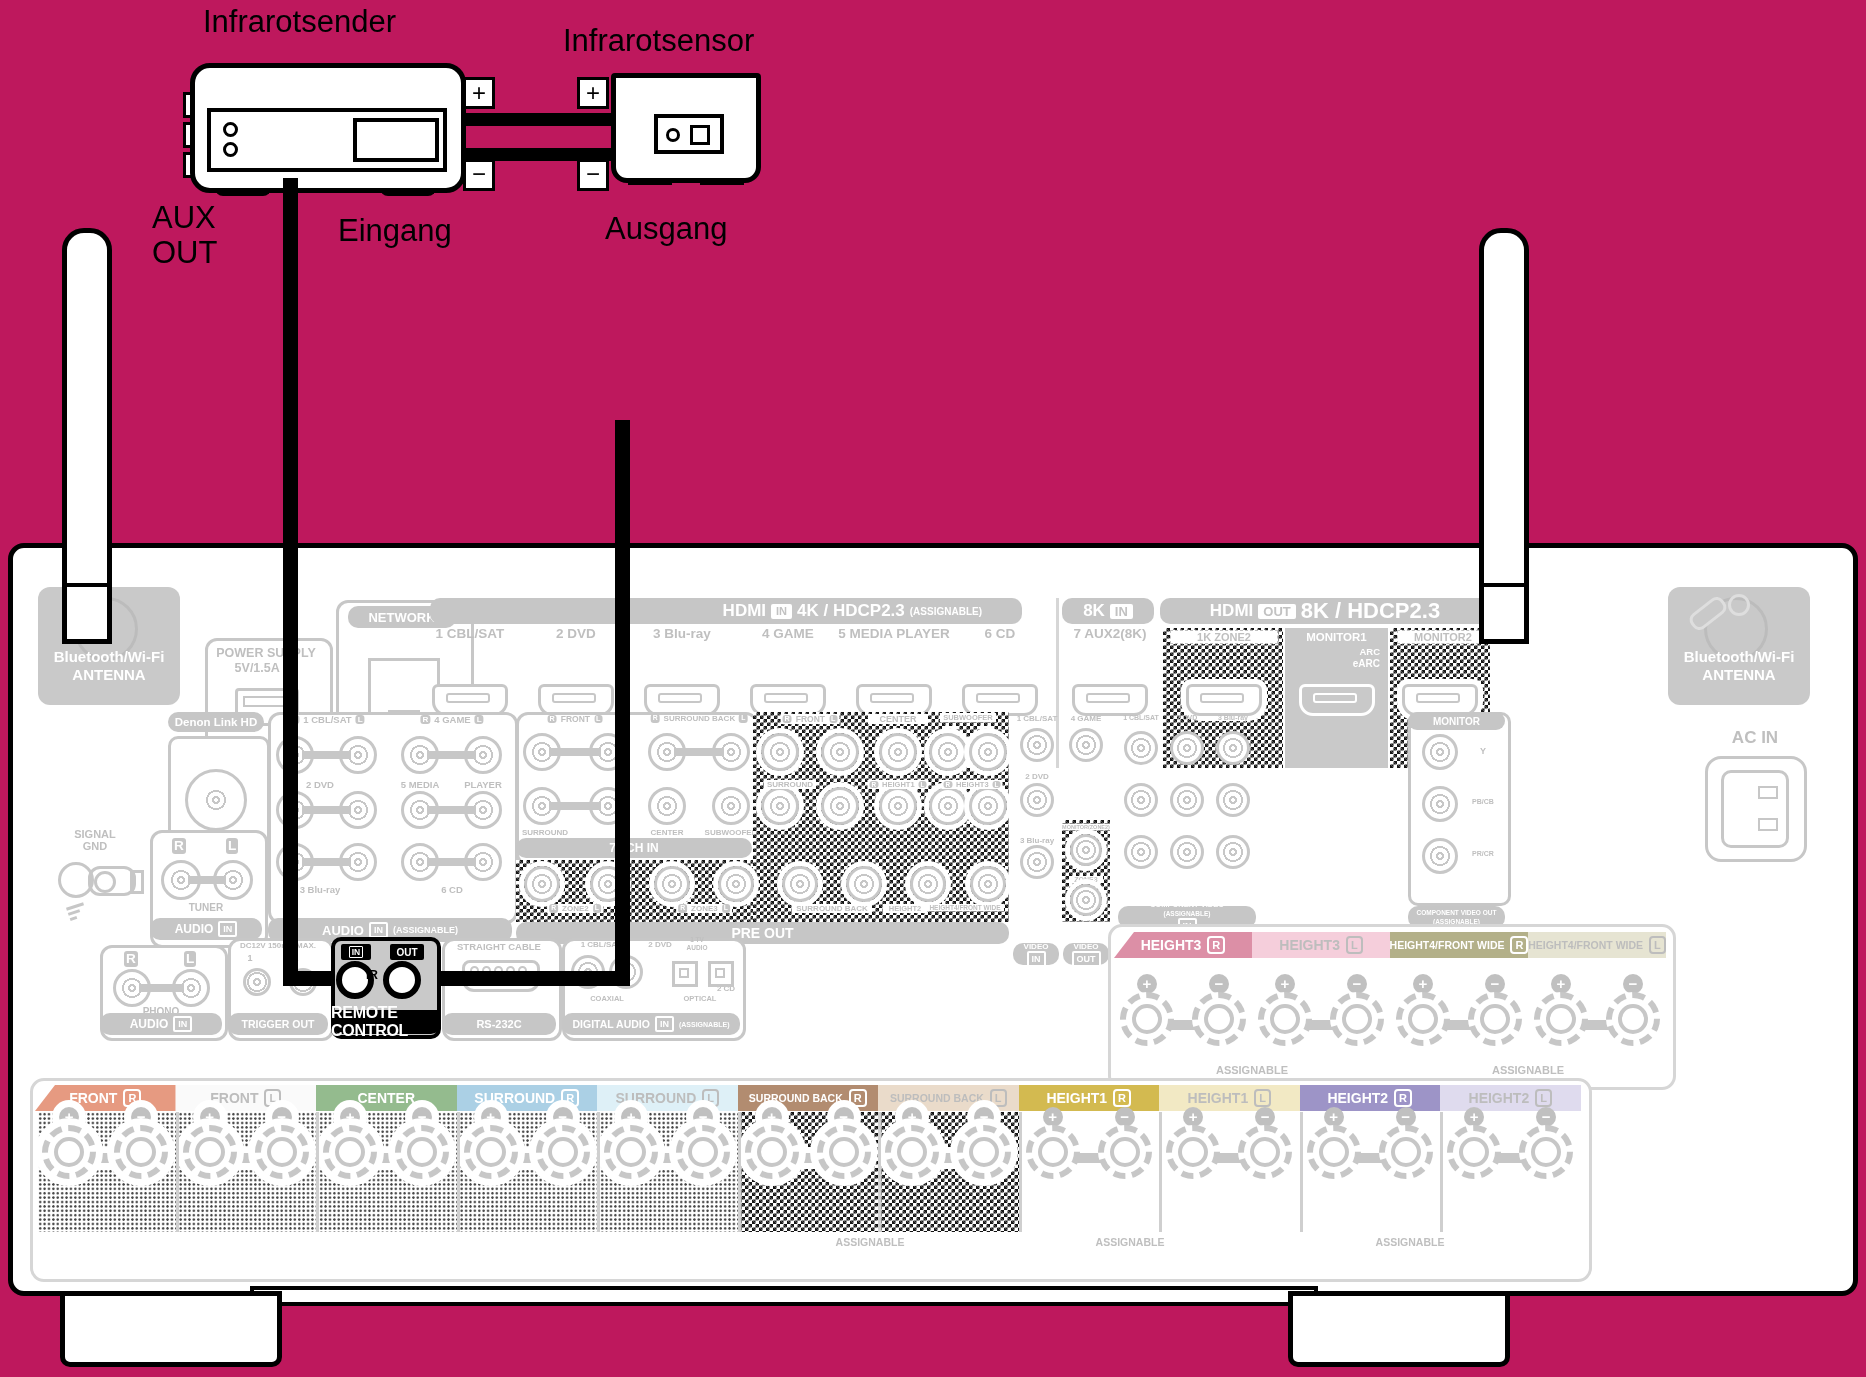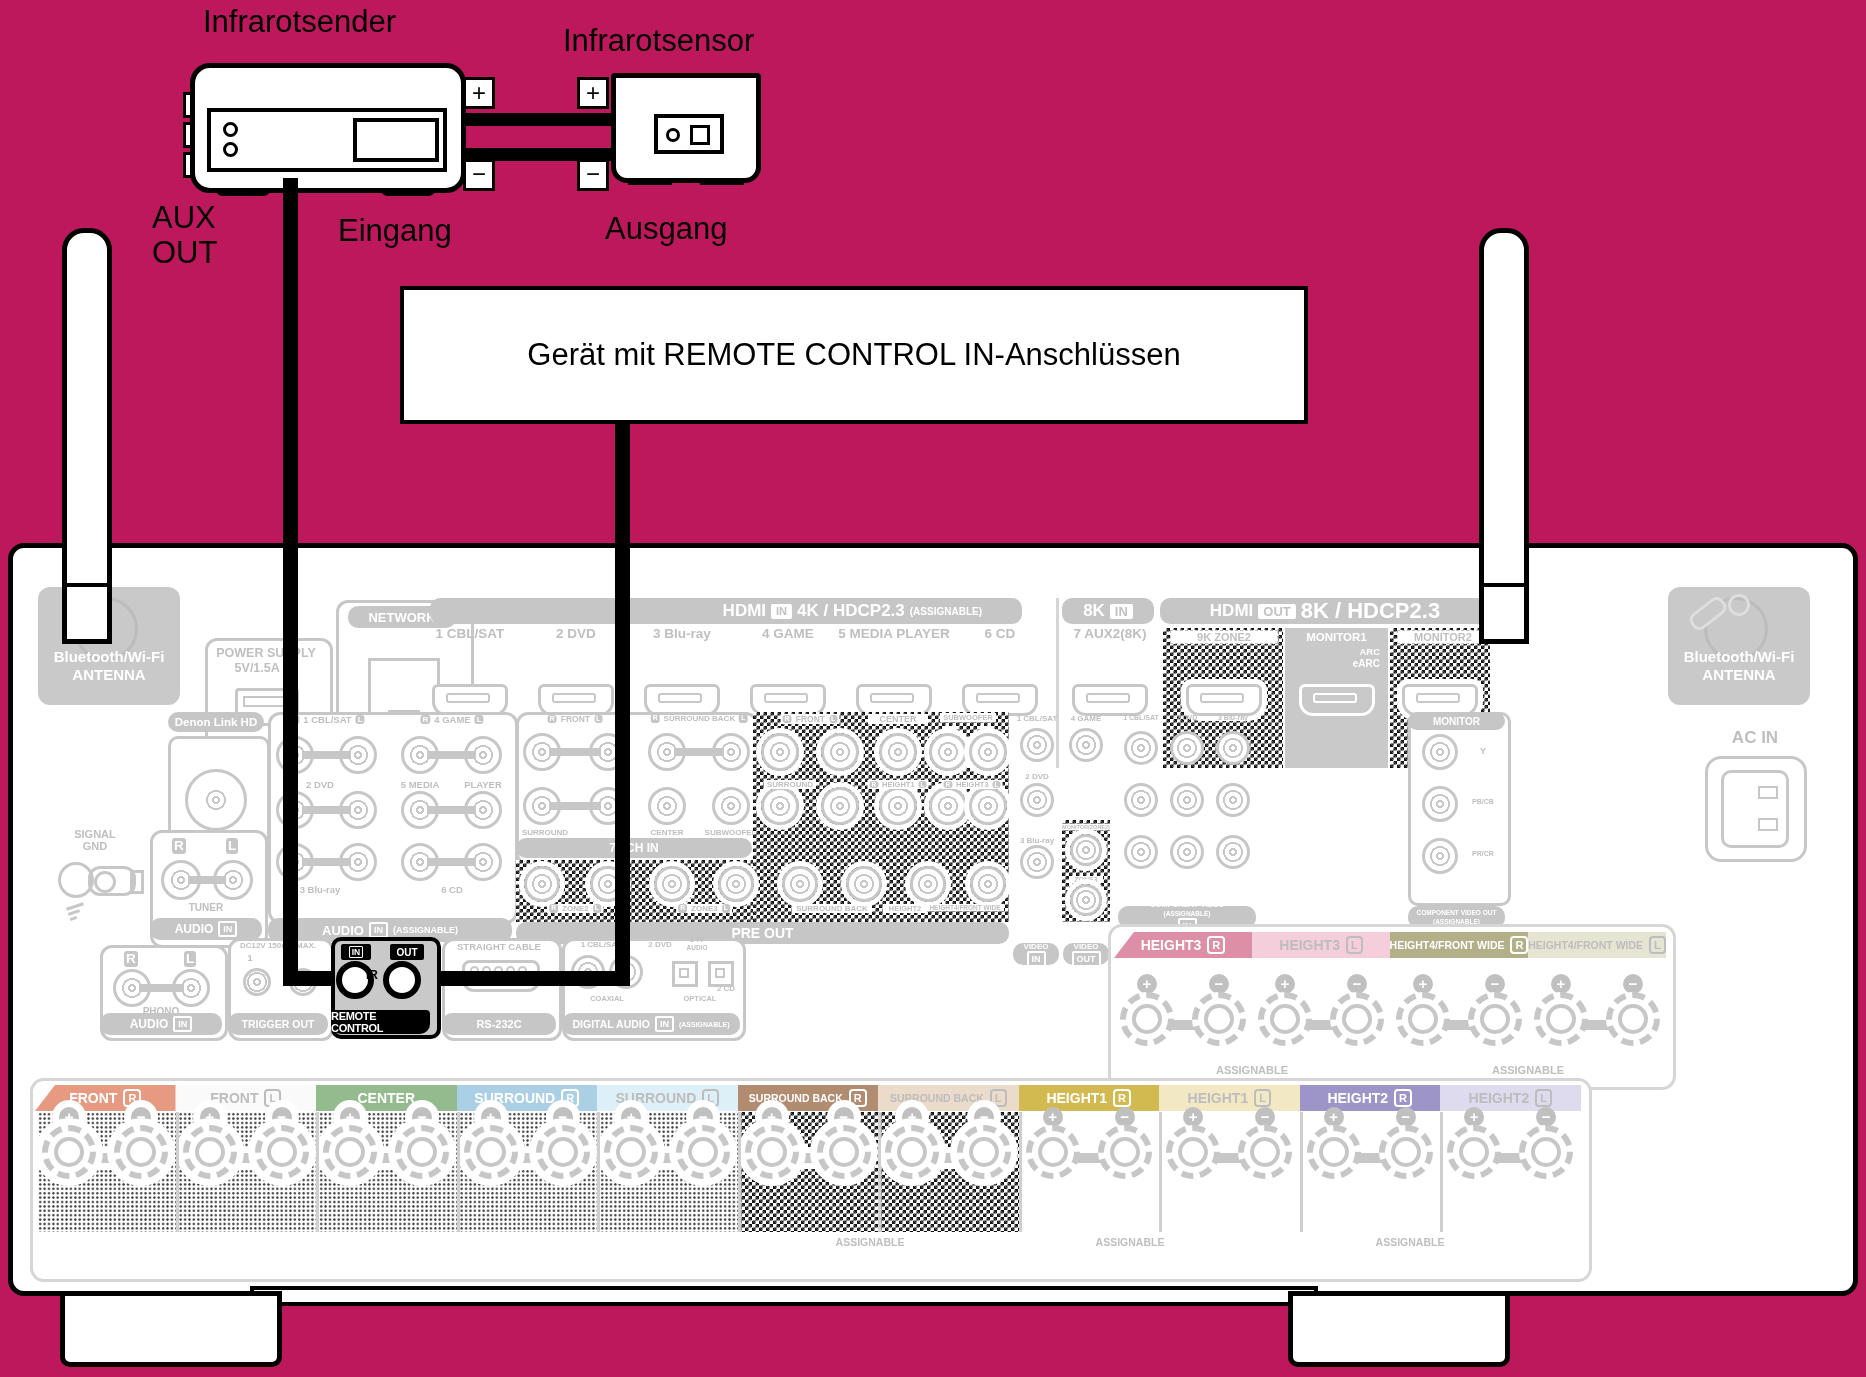--- a/index.html
+++ b/index.html
@@ -76,21 +76,20 @@
 
   <div class="abs" style="left:611px;top:73px;width:140px;height:100px;border:5px solid #000;border-radius:4px 4px 16px 16px;background:#fff;z-index:12;">
     <div class="abs" style="left:38px;top:36px;width:62px;height:32px;border:4px solid #000;">
       <div class="abs" style="left:8px;top:10px;width:8px;height:8px;border:3px solid #000;border-radius:50%;"></div>
       <div class="abs" style="left:32px;top:7px;width:14px;height:14px;border:3px solid #000;"></div>
     </div>
   </div>
   <div class="abs" style="left:628px;top:171px;width:36px;height:10px;border:4px solid #000;border-top:none;background:#fff;"></div>
   <div class="abs" style="left:700px;top:171px;width:36px;height:10px;border:4px solid #000;border-top:none;background:#fff;"></div>
 
-  <div class="abs" style="left:400px;top:286px;width:900px;height:130px;border:4px solid #000;display:flex;align-items:center;justify-content:center;font-size:31px;background:#fff;z-index:12;">Gerät mit REMOTE CONTROL IN-Anschlüssen</div>
 
   <div class="cable" style="left:283px;top:178px;width:15px;height:803px;"></div>
   <div class="cable" style="left:283px;top:971px;width:70px;height:15px;"></div>
   <div class="cable" style="left:615px;top:420px;width:15px;height:566px;"></div>
   <div class="cable" style="left:400px;top:971px;width:230px;height:15px;"></div>
 
   <div class="abs" style="left:8px;top:543px;width:1840px;height:743px;border:5px solid #000;border-radius:16px;background:#fff;z-index:1;"></div>
 
   <div class="abs" style="left:250px;top:1286px;width:1060px;height:12px;border:4px solid #000;background:#fff;z-index:2;"></div>
   <div class="abs" style="left:60px;top:1291px;width:212px;height:66px;border:5px solid #000;border-radius:0 0 10px 10px;background:#fff;z-index:2;"></div>
@@ -104,21 +103,21 @@
   </div>
 
   <div class="abs" style="left:331px;top:937px;width:102px;height:94px;border:4px solid #000;border-radius:10px;background:#c9c9c9;z-index:35;"></div>
   <div class="blackchip" style="left:341px;top:944px;width:30px;height:16px;z-index:36;border-radius:2px;">
     <span style="border:1.5px solid #fff;border-radius:1px;padding:0 2px;font-size:8.5px;line-height:10px;">IN</span>
   </div>
   <div class="blackchip" style="left:390px;top:944px;width:34px;height:16px;z-index:36;border-radius:2px;font-size:10px;">OUT</div>
   <div class="abs" style="left:336px;top:961px;width:26px;height:26px;border:6px solid #000;border-radius:50%;background:#fff;z-index:36;"></div>
   <div class="abs" style="left:383px;top:961px;width:26px;height:26px;border:6px solid #000;border-radius:50%;background:#fff;z-index:36;"></div>
   <div class="abs" style="left:366px;top:968px;font-size:12px;font-weight:bold;color:#000;z-index:37;">IR</div>
-  <div class="blackchip" style="left:331px;top:1010px;width:99px;height:24px;border-radius:4px 4px 10px 10px;font-size:11px;letter-spacing:-0.3px;z-index:36;">REMOTE CONTROL</div>
+  <div class="blackchip" style="left:331px;top:1010px;width:110px;height:24px;border-radius:4px 4px 10px 10px;font-size:16px;letter-spacing:-0.3px;z-index:36;">REMOTE CONTROL</div>
 
   <div id="panel" class="abs" style="left:0;top:0;width:1866px;height:1377px;z-index:5;">
       <div style="position: absolute; left: 38px; top: 587px; width: 142px; height: 118px; background: rgb(201, 201, 201); border-radius: 12px;"></div>
       <div style="position: absolute; left: 74px; top: 597px; width: 58px; height: 58px; border: 3px solid rgb(188, 188, 188); border-radius: 50%; background: transparent;"></div>
       <div class="ctr" style="position: absolute; left: 38px; top: 648px; width: 142px; color: rgb(255, 255, 255); font-weight: bold; font-size: 15px; line-height: 18px;">Bluetooth/Wi-Fi<div>ANTENNA</div></div>
       <div style="position: absolute; left: 1668px; top: 587px; width: 142px; height: 118px; background: rgb(201, 201, 201); border-radius: 12px;"></div>
       <div style="position: absolute; left: 1704px; top: 597px; width: 58px; height: 58px; border: 3px solid rgb(188, 188, 188); border-radius: 50%; background: transparent;"></div>
       <div class="ctr" style="position: absolute; left: 1668px; top: 648px; width: 142px; color: rgb(255, 255, 255); font-weight: bold; font-size: 15px; line-height: 18px;">Bluetooth/Wi-Fi<div>ANTENNA</div></div>
       <div style="position: absolute; left: 1688px; top: 604px; width: 34px; height: 13px; border: 3px solid rgb(222, 222, 222); border-radius: 8px; background: rgb(201, 201, 201); transform: rotate(-38deg);"></div>
       <div style="position: absolute; left: 1728px; top: 594px; width: 16px; height: 16px; border: 3px solid rgb(222, 222, 222); border-radius: 50%;"></div>
@@ -155,21 +154,21 @@
       </div>
       <div class="gtx ctr" style="position: absolute; left: 1030px; top: 626px; width: 160px; font-size: 13.5px;">7 AUX2(8K)</div>
       <div class="hdmiport " style="position: absolute; left: 1072px; top: 684px;"></div>
       <div style="position: absolute; left: 1056px; top: 598px; width: 3px; height: 170px; background: rgb(214, 214, 214);"></div>
       <div class="gbar" style="position: absolute; left: 1160px; top: 598px; width: 330px; height: 26px;">
         <span style="font-size: 17px;">HDMI</span>
         <span class="ivbadge" style="font-size: 13px;">OUT</span>
         <span style="font-size: 22px;">8K / HDCP2.3</span>
       </div>
       <div class="hatchC" style="position: absolute; left: 1163px; top: 628px; width: 120px; height: 140px;"></div>
-      <div class="gtx ctr onhatch" style="position: absolute; left: 1170px; top: 630px; width: 100px; font-size: 11px;">9K  ZONE2</div>
+      <div class="gtx ctr onhatch" style="position: absolute; left: 1170px; top: 630px; width: 100px; font-size: 11px;">1K  ZONE2</div>
       <div style="position: absolute; left: 1285px; top: 628px; width: 103px; height: 140px; background: rgb(201, 201, 201);"></div>
       <div class="ctr" style="position: absolute; left: 1288px; top: 631px; width: 97px; color: rgb(255, 255, 255); font-weight: bold; font-size: 11.5px;">MONITOR1</div>
       <div style="position: absolute; left: 1288px; top: 646px; width: 92px; color: rgb(255, 255, 255); font-weight: bold; font-size: 9.5px; text-align: right;">ARC</div>
       <div style="position: absolute; left: 1288px; top: 658px; width: 92px; color: rgb(255, 255, 255); font-weight: bold; font-size: 10px; text-align: right;">eARC</div>
       <div class="hatchC" style="position: absolute; left: 1390px; top: 628px; width: 100px; height: 140px;"></div>
       <div class="gtx ctr onhatch" style="position: absolute; left: 1397px; top: 630px; width: 84px; font-size: 11px;">MONITOR2</div>
       <div class="hdmiport onwhitehalo" style="position: absolute; left: 1186px; top: 684px;"></div>
       <div class="hdmiport whiteline" style="position: absolute; left: 1299px; top: 684px;"></div>
       <div class="hdmiport onwhitehalo" style="position: absolute; left: 1402px; top: 684px;"></div>
       <div class="gtx ctr" style="position: absolute; left: 1675px; top: 728px; width: 160px; font-size: 17px;">AC IN</div>

